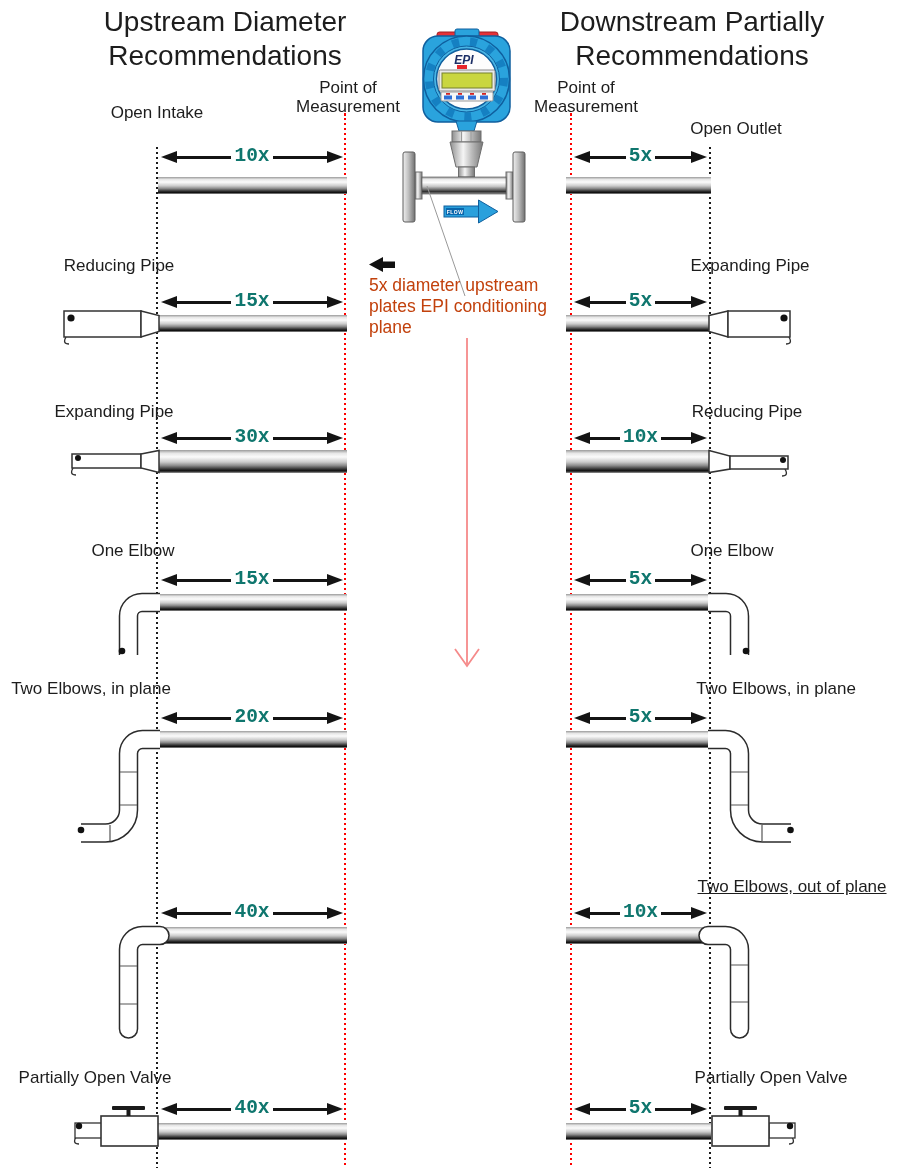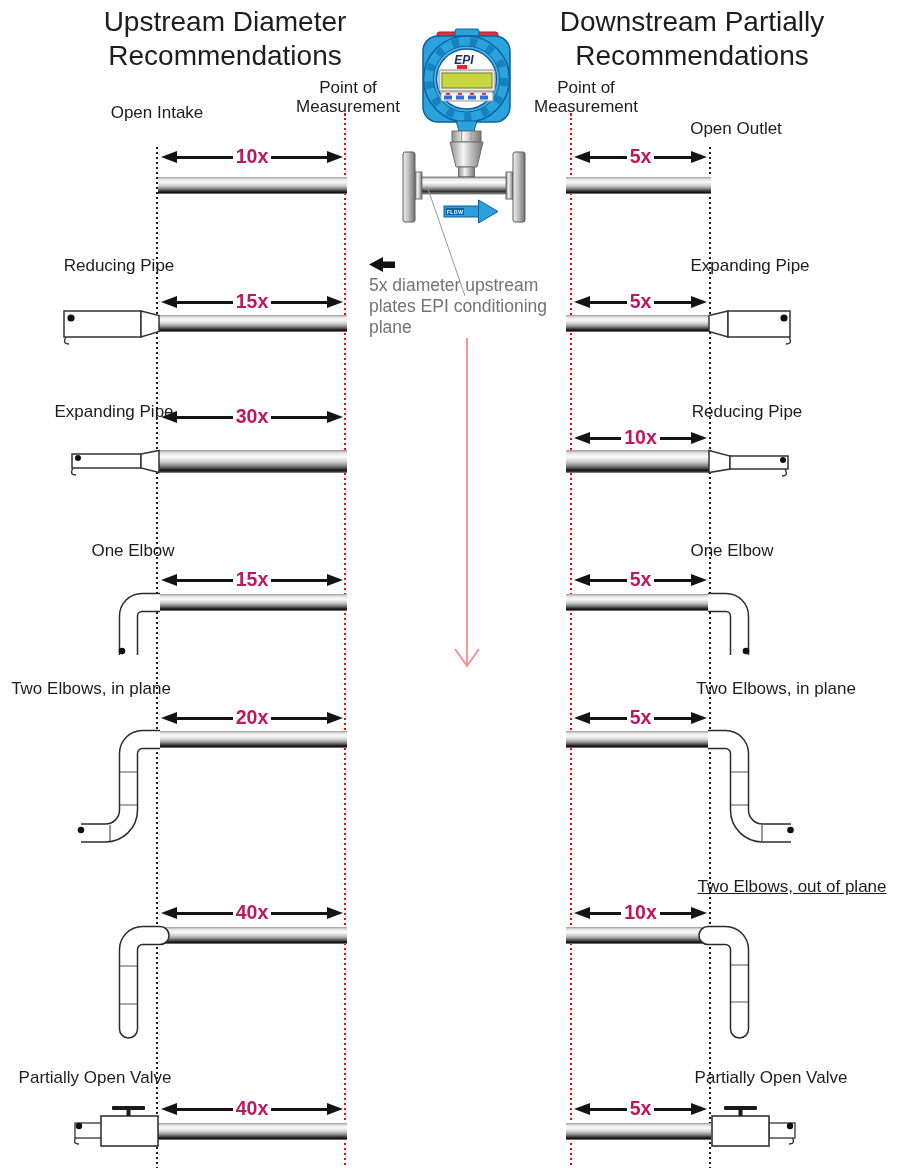--- a/index.html
+++ b/index.html
@@ -16,23 +16,23 @@
   .dotv.red { background:repeating-linear-gradient(to bottom,#ff0000 0 2.5px,transparent 2.5px 5px); }
   .pipe   { position:absolute; z-index:2;
             background:linear-gradient(180deg,#9a9a9a 0%,#e6e6e6 14%,#fbfbfb 30%,
                       #cccccc 52%,#8a8a8a 68%,#2f2f2f 84%,#0f0f0f 91%,#9a9a9a 100%); }
   .dim    { position:absolute; display:flex; align-items:center; height:22px; z-index:4; }
   .dim .ln{ flex:1; height:3px; background:#141414; }
   .dim .hl{ width:0;height:0;border-top:6.5px solid transparent;border-bottom:6.5px solid transparent;
             border-right:16px solid #141414; }
   .dim .hr{ width:0;height:0;border-top:6.5px solid transparent;border-bottom:6.5px solid transparent;
             border-left:16px solid #141414; }
-  .dim .lbl{ color:#be185d; font-weight:bold; font-size:19.5px; padding:0 3px; line-height:1; }
+  .dim .lbl{ color:#0f766e; font-weight:bold; font-size:19.5px; padding:0 3px; line-height:1;font-family:Liberation Mono, monospace; }
   .note   { position:absolute; left:369px; top:275px; font-size:17.5px; line-height:21px;
-            color:#737373; z-index:5; }
+            color:#c2410c; z-index:5; }
   svg.overlay { position:absolute; left:0; top:0; z-index:3; }
   svg.meter   { position:absolute; left:395px; top:22px; z-index:2; }
 </style>
 </head>
 <body>
 
 <div id="canvas">
 
   <div class="title" style="left:55px; top:5px; width:340px;">Upstream Diameter Recommendations</div>
   <div class="title" style="left:522px; top:5px; width:340px;">Downstream Partially Recommendations</div>
@@ -89,21 +89,21 @@
       <span class="ln"></span>
       <span class="hr"></span>
     </div>
   <div class="dim" style="left:161px; width:182px; top:291px;">
       <span class="hl"></span>
       <span class="ln"></span>
       <span class="lbl">15x</span>
       <span class="ln"></span>
       <span class="hr"></span>
     </div>
-  <div class="dim" style="left:161px; width:182px; top:406px;">
+  <div class="dim" style="left:161px; width:182px; top:427px;">
       <span class="hl"></span>
       <span class="ln"></span>
       <span class="lbl">30x</span>
       <span class="ln"></span>
       <span class="hr"></span>
     </div>
   <div class="dim" style="left:161px; width:182px; top:569px;">
       <span class="hl"></span>
       <span class="ln"></span>
       <span class="lbl">15x</span>

